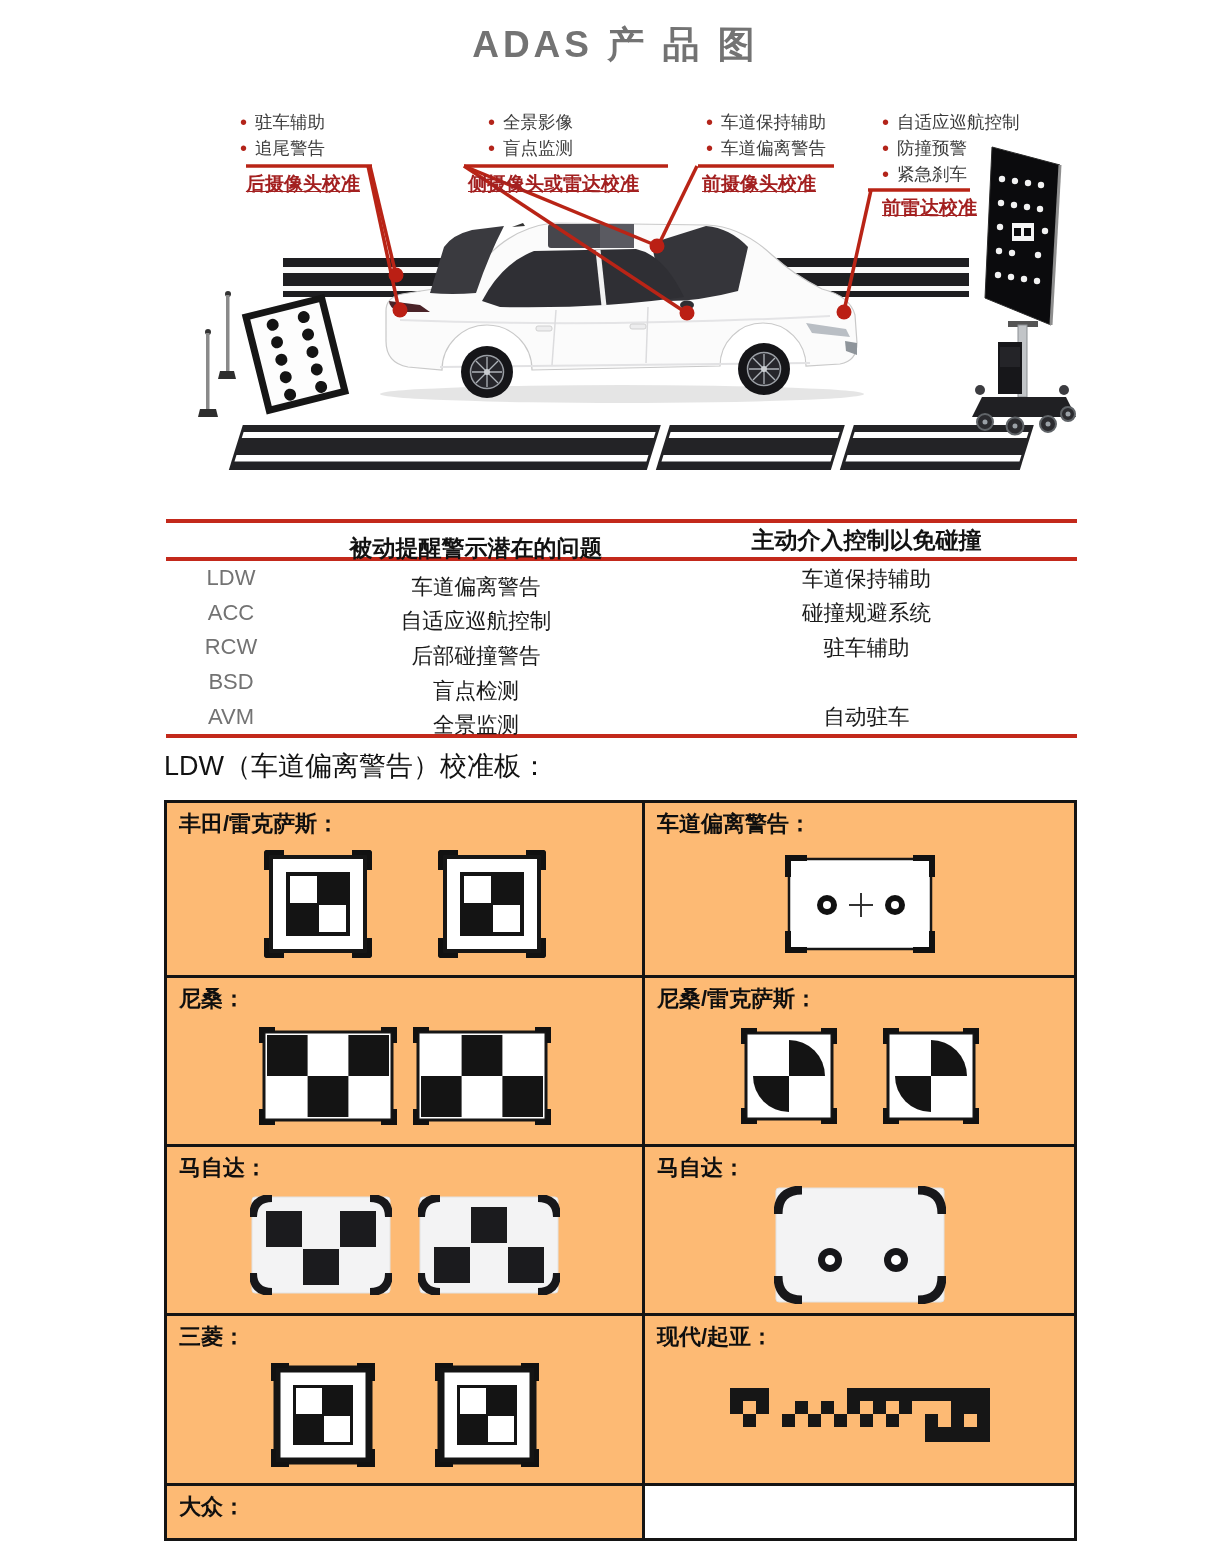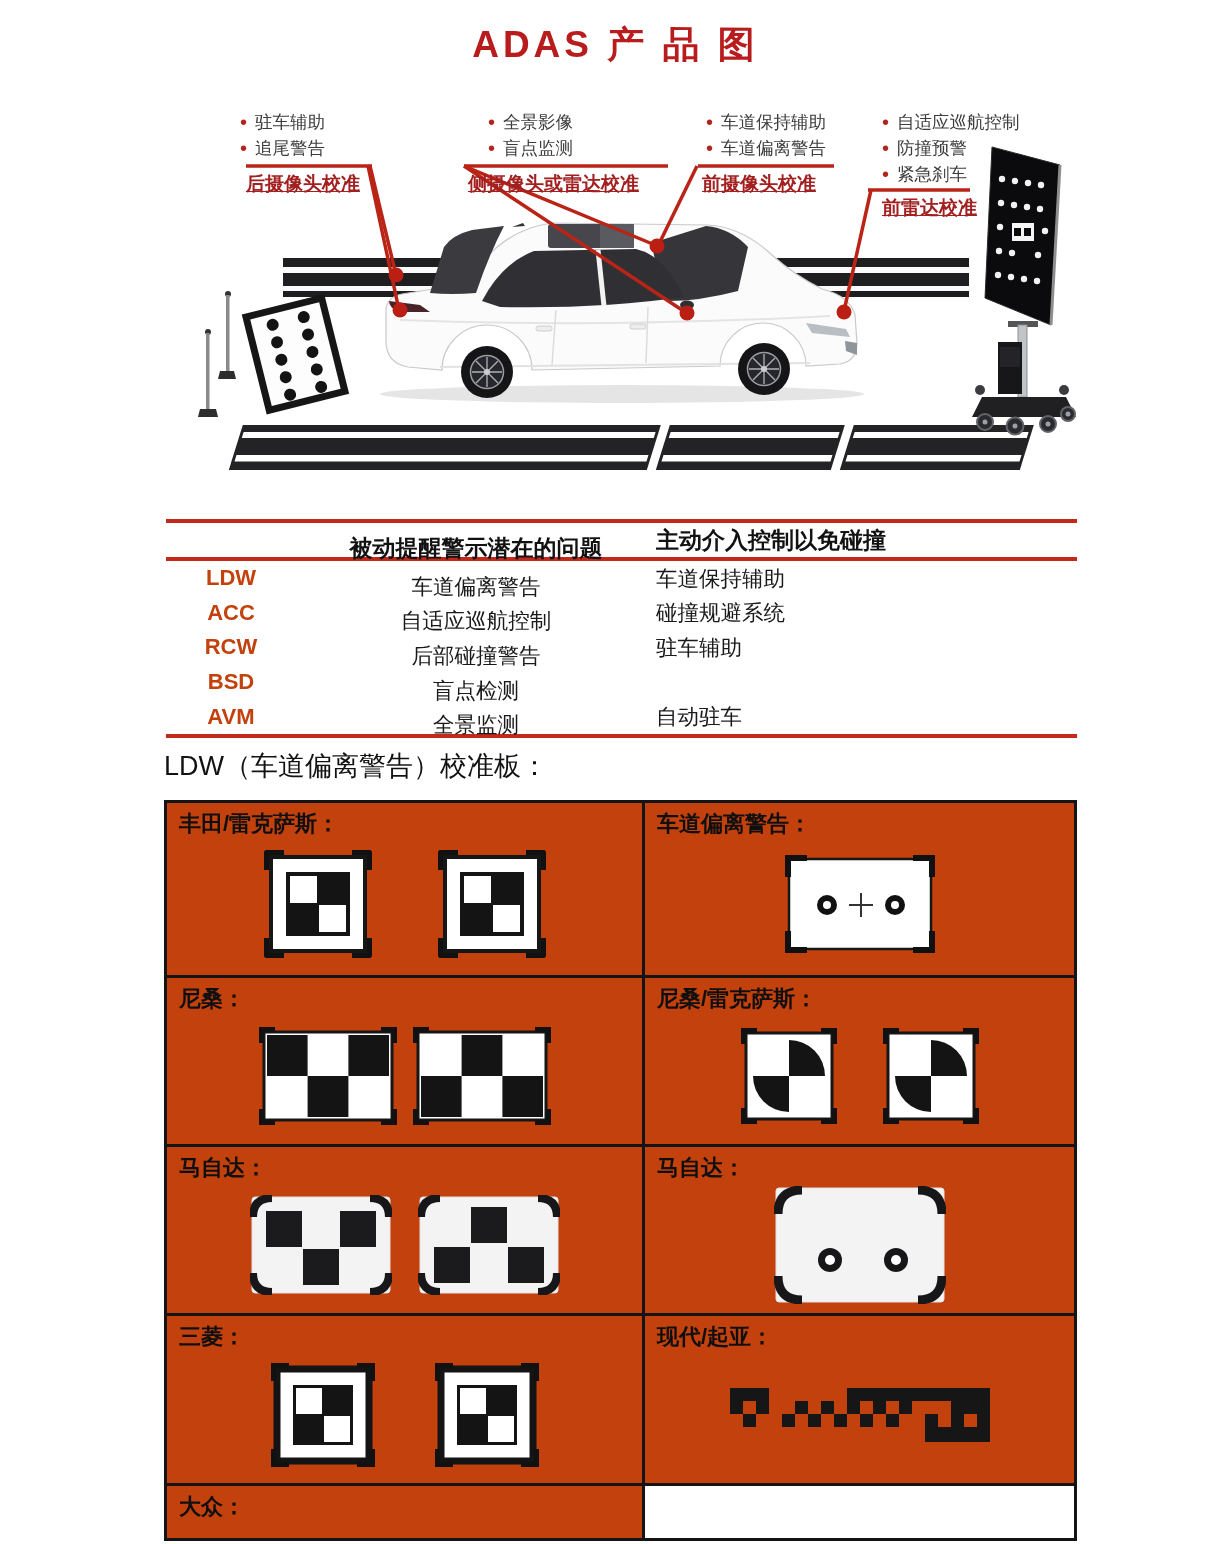--- a/index.html
+++ b/index.html
@@ -1,55 +1,55 @@
 <!DOCTYPE html>
 <html><head>
 <meta charset="utf-8">
 <style>
   * { margin:0; padding:0; box-sizing:border-box; }
   html,body { width:1231px; height:1544px; background:#ffffff; overflow:hidden;
               font-family:"Liberation Sans", sans-serif; }
   .page { position:relative; width:1231px; height:1544px; background:#fff; }
 
   .doc-title { position:absolute; top:20px; left:0; width:100%; text-align:center;
-               font-size:37px; font-weight:bold; letter-spacing:4px; color:#b91c1c; }
+               font-size:37px; font-weight:bold; letter-spacing:4px; color:#737373; }
 
   
   .diagram { position:absolute; top:95px; left:0; width:1231px; height:422px; }
   .diagram svg.base { position:absolute; left:0; top:0; z-index:0; }
   .diagram svg.stand { position:absolute; left:955px; top:40px; z-index:3; }
   .lgroup { position:absolute; top:14px; z-index:2; }
   .bullet-line { display:flex; align-items:center; height:26px; white-space:nowrap; }
   .bdot { color:#b3241a; font-size:20px; margin-right:8px; line-height:26px; }
   .btxt { font-size:17.5px; color:#3c3c3c; }
   .cal-label { position:absolute; z-index:2; font-size:19px; font-weight:bold;
                color:#a32020; white-space:nowrap;text-decoration:underline; }
 
   
   .rtable { position:absolute; left:166px; top:519px; width:911px; }
   .rule { height:4px; background:#c3291b; }
   .trow { display:flex; align-items:center; }
   .thead { height:34px; font-weight:bold; font-size:23px; color:#121212; }
   .tbody-row { height:34.6px; font-size:21.5px; color:#1a1a1a; }
   .c1 { width:130px; text-align:center; }
   .c2 { width:360px; text-align:center;margin-top:16px; }
-  .c3 { flex:1; }
-  .code { color:#c2410c; font-weight:bold; font-size:22px; }
+  .c3 { flex:1; text-align:center; }
+  .code { color:#737373; font-weight:normal; font-size:22px; }
 
   
   .section-title { position:absolute; left:164px; top:748px; font-size:27px;
                    font-weight:normal; color:#121212; white-space:nowrap; }
 
   
   .cgrid { position:absolute; left:164px; top:800px; width:913px; height:741px;
            border:3px solid #141414; display:grid;
            grid-template-columns:478px 1fr;
            grid-template-rows:175px 169px 169px 170px 1fr; }
   .cell { position:relative; overflow:hidden; border-right:3px solid #141414;
-          border-bottom:3px solid #141414; background:#c2410c; }
+          border-bottom:3px solid #141414; background:#fdba74; }
   .cell.rcol { border-right:none; }
   .cell.lastrow { border-bottom:none; }
   .cell-label { position:absolute; top:6px; left:12px; font-size:22px;
                 font-weight:bold; color:#0f0f0f; white-space:nowrap; }
   .cell-content { position:absolute; left:0; right:0; top:30px; bottom:0;
                   display:flex; align-items:center; justify-content:center; }
 </style>
 </head>
 <body>
 

